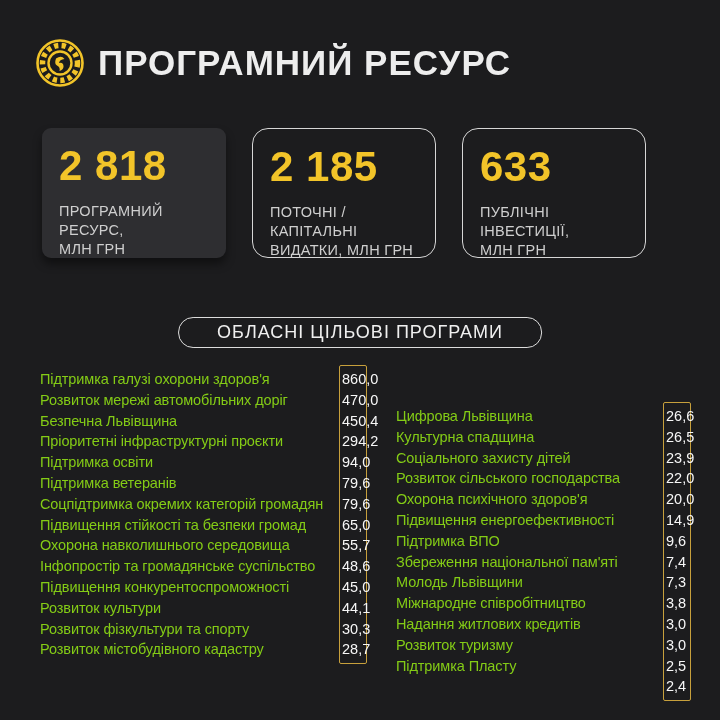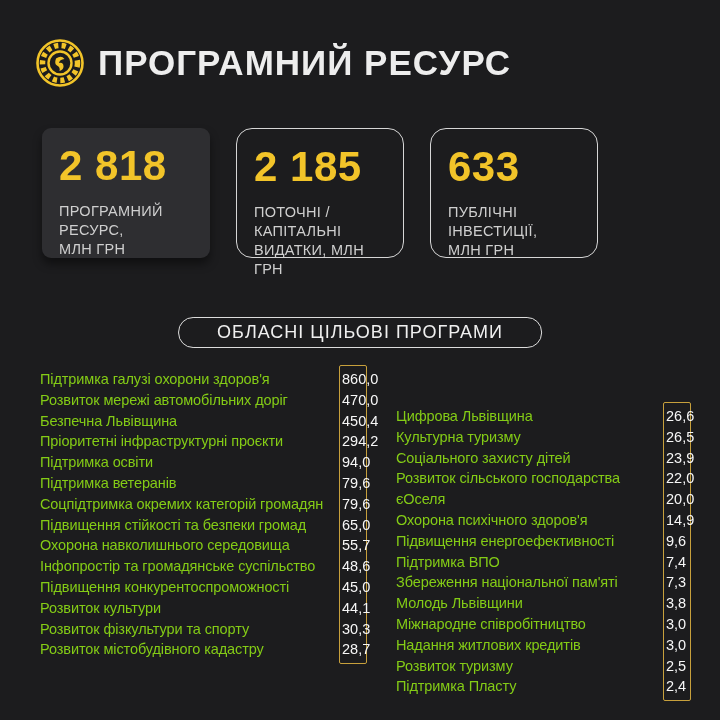--- a/index.html
+++ b/index.html
@@ -12,21 +12,21 @@
   
   .header{position:absolute;top:37px;left:35px;display:flex;align-items:center;gap:13px;}
   .logo{width:50px;height:50px;flex:0 0 auto;}
   .title{
     font-size:35px;font-weight:bold;color:#ededed;letter-spacing:1px;
     line-height:52px;white-space:nowrap;
   }
   
   .cards{position:absolute;top:128px;left:42px;display:flex;gap:26px;}
   .card{
-    width:168px;height:130px;box-sizing:border-box;border-radius:16px;
+    width:184px;height:130px;box-sizing:border-box;border-radius:16px;
     padding:15px 17px;
   }
   .card.filled{
     background:#2e2e31;border-radius:9px;
     box-shadow:0 6px 10px rgba(0,0,0,.45);
   }
   .card.outlined{border:1.5px solid #d6d6d6;background:transparent;}
   .card-value{
     font-size:42px;font-weight:bold;color:#f2c429;line-height:46px;
     letter-spacing:.5px;
@@ -130,24 +130,23 @@
         <div>44,1</div>
         <div>30,3</div>
         <div>28,7</div>
       </div>
   </div>
 
   <div class="prog-col right">
     <div class="prog-names">
 
     <div>Цифрова Львівщина</div>
-        <div>Культурна туризму</div>
+        <div>Культурна спадщина</div>
         <div>Соціального захисту дітей</div>
         <div>Розвиток сільського господарства</div>
-        <div>єОселя</div>
         <div>Охорона психічного здоров'я</div>
         <div>Підвищення енергоефективності</div>
         <div>Підтримка ВПО</div>
         <div>Збереження національної пам'яті</div>
         <div>Молодь Львівщини</div>
         <div>Міжнародне співробітництво</div>
         <div>Надання житлових кредитів</div>
         <div>Розвиток туризму</div>
         <div>Підтримка Пласту</div>
       </div>

